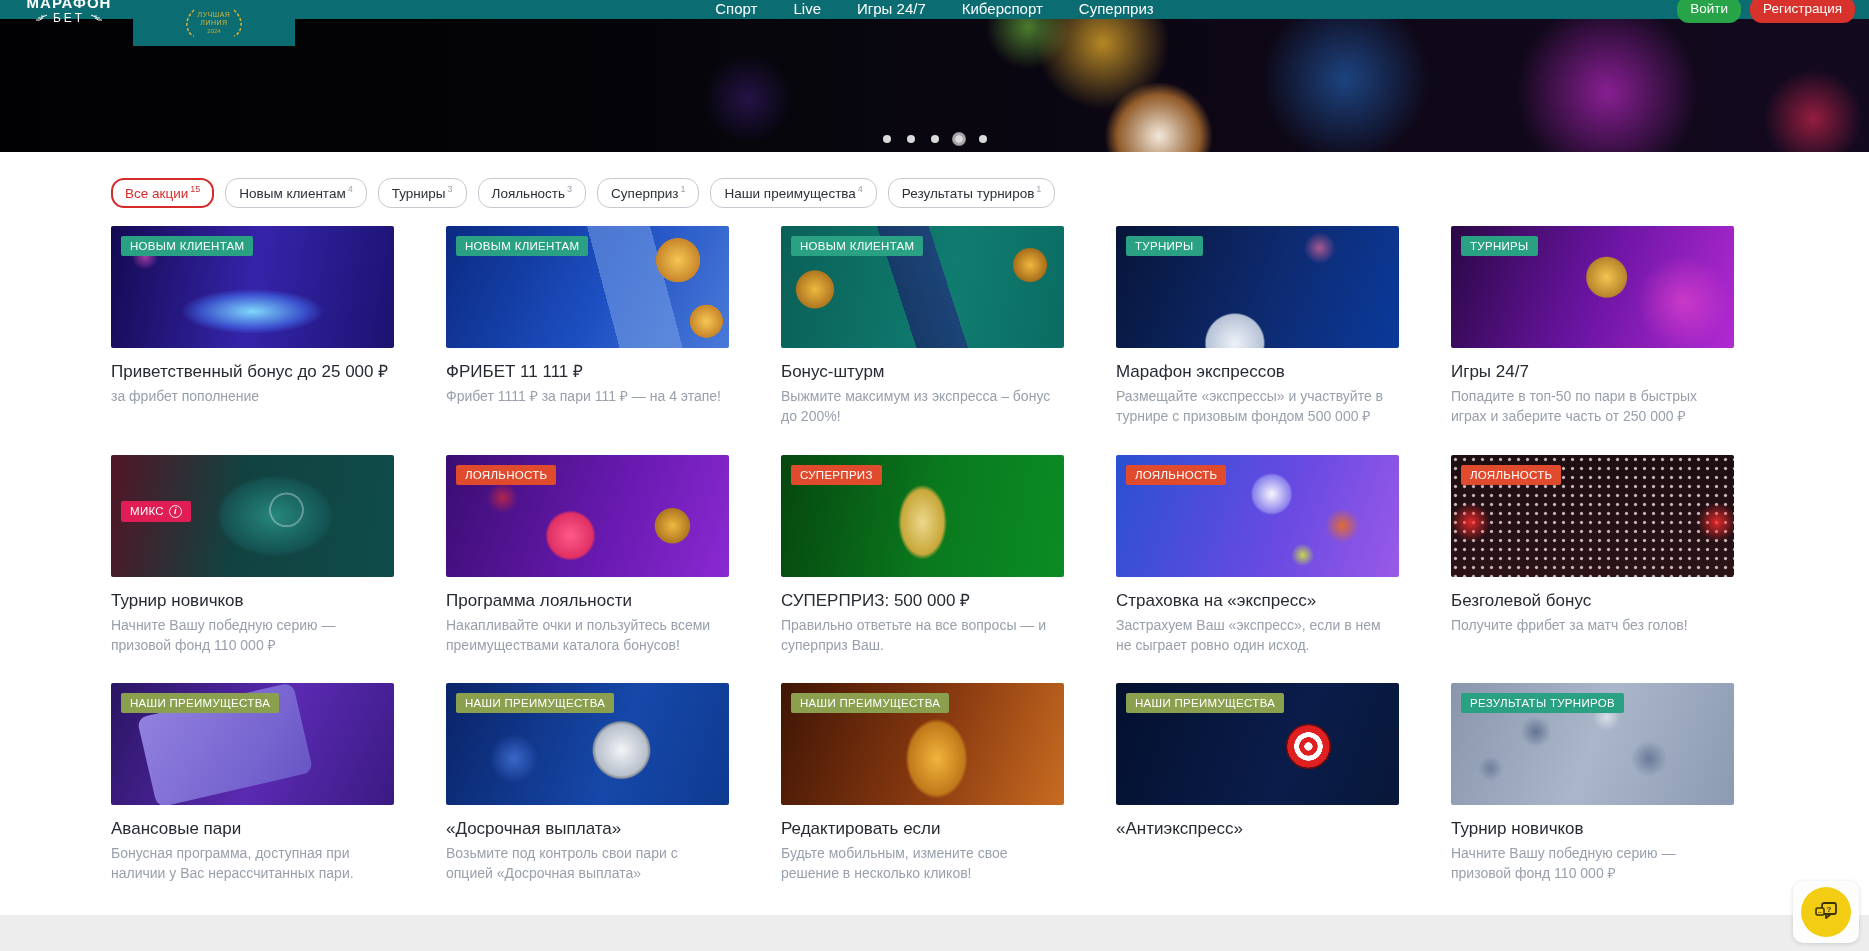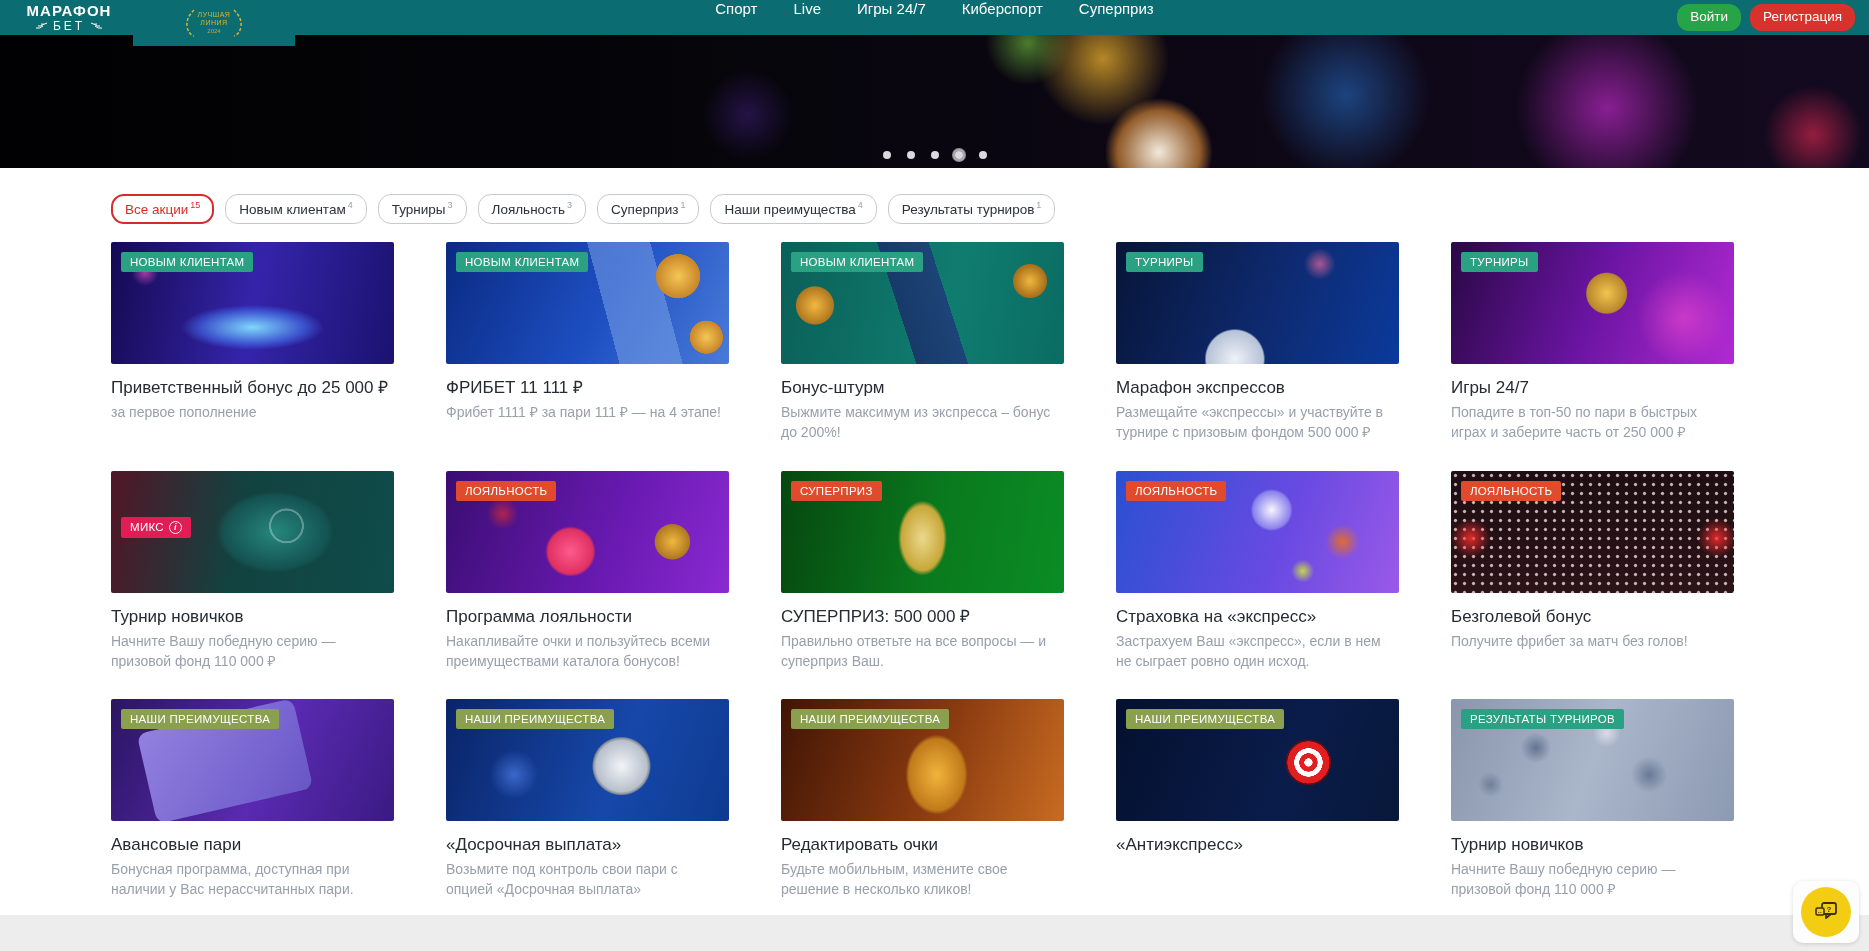--- a/index.html
+++ b/index.html
@@ -6,21 +6,21 @@
   html,body { width: 1869px; height: 951px; overflow: hidden; }
   body {
     font-family: "Liberation Sans", sans-serif;
     background: #ffffff;
     position: relative;
   }
 
   
   .header {
     position: relative;
-    height: 35px;
+    height: 19px;
     background: #0b6c72;
     display: flex;
     align-items: center;
     padding: 0 14px;
     z-index: 30;
   }
   .logo {
     color: #fff;
     cursor: pointer;
     width: 110px;
@@ -326,21 +326,21 @@
 
 <div class="grid">
     <div class="card">
     <div class="card-img art-stadium">
       <div class="badge" style="background: rgb(42, 161, 131);">
         <span class="badge-label">НОВЫМ КЛИЕНТАМ</span>
 
       </div>
     </div>
     <div class="card-title">Приветственный бонус до 25 000 ₽</div>
-    <div class="card-desc">за первое пополнение</div>
+    <div class="card-desc">за фрибет пополнение</div>
   </div>
     <div class="card">
     <div class="card-img art-fribet">
       <div class="badge" style="background: rgb(42, 161, 131);">
         <span class="badge-label">НОВЫМ КЛИЕНТАМ</span>
 
       </div>
     </div>
     <div class="card-title">ФРИБЕТ 11 111 ₽</div>
     <div class="card-desc">Фрибет 1111 ₽ за пари 111 ₽ — на 4 этапе!</div>
@@ -445,21 +445,21 @@
     <div class="card-title">«Досрочная выплата»</div>
     <div class="card-desc">Возьмите под контроль свои пари с опцией «Досрочная выплата»</div>
   </div>
     <div class="card">
     <div class="card-img art-edit">
       <div class="badge" style="background: rgb(139, 160, 78);">
         <span class="badge-label">НАШИ ПРЕИМУЩЕСТВА</span>
 
       </div>
     </div>
-    <div class="card-title">Редактировать очки</div>
+    <div class="card-title">Редактировать если</div>
     <div class="card-desc">Будьте мобильным, измените свое решение в несколько кликов!</div>
   </div>
     <div class="card">
     <div class="card-img art-target">
       <div class="badge" style="background: rgb(139, 160, 78);">
         <span class="badge-label">НАШИ ПРЕИМУЩЕСТВА</span>
 
       </div>
     </div>
     <div class="card-title">«Антиэкспресс»</div>

